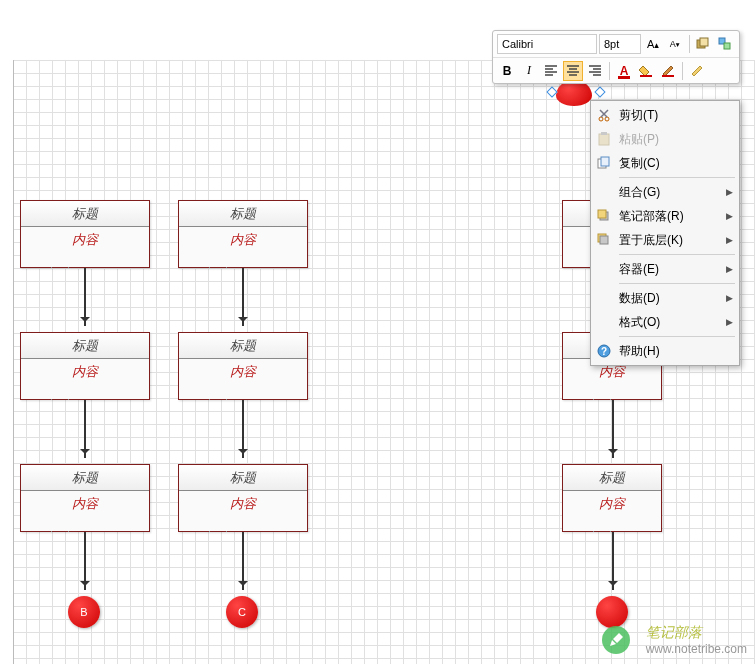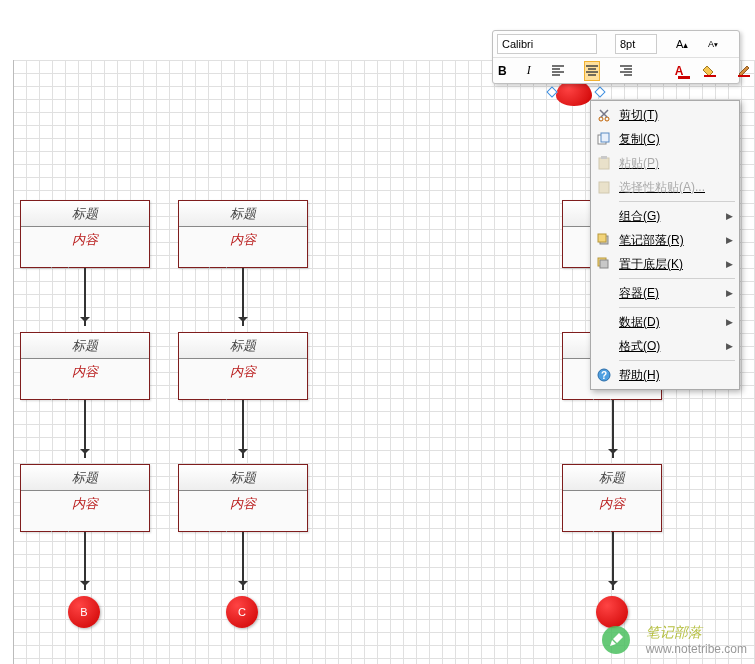--- a/index.html
+++ b/index.html
@@ -3,29 +3,29 @@
 <meta charset="utf-8">
 <style>
 * { margin: 0; padding: 0; box-sizing: border-box; }
 body { font-family: "Microsoft YaHei", Tahoma, Arial, sans-serif; font-size: 12px; width: 755px; height: 664px; overflow: hidden; position: relative; }
 .canvas { position: absolute; top: 60px; left: 0; width: 755px; height: 604px; background: #fff; }
 .grid { position: absolute; top: 0; left: 0; width: 100%; height: 100%;
   background-image: linear-gradient(to right, #e0e0e0 1px, transparent 1px), linear-gradient(to bottom, #e0e0e0 1px, transparent 1px);
   background-size: 13px 13px;
 }
 .toolbar { position: absolute; top: 30px; left: 492px; width: 248px; background: #fdfdfd; border: 1px solid #bfbfbf; box-shadow: 2px 2px 4px rgba(0,0,0,0.2); z-index: 10; border-radius: 3px; }
-.toolbar-row { display: flex; align-items: center; height: 26px; padding: 0 4px; gap: 18px; }
+.toolbar-row { display: flex; align-items: center; height: 26px; padding: 0 4px; gap: 2px; }
 .toolbar-row + .toolbar-row { border-top: 1px solid #e0e0e0; }
 .font-input, .size-input { border: 1px solid #ccc; height: 20px; font-size: 11px; padding: 0 4px; background: #fff; }
 .font-input { width: 100px; }
 .size-input { width: 42px; }
 .tbtn { width: 20px; height: 20px; display: inline-flex; align-items: center; justify-content: center; cursor: pointer; border: 1px solid transparent; }
 .tbtn.selected { border: 1px solid #f0b030; background: #ffe09c; }
 .sep { width: 1px; height: 18px; background: #ccc; margin: 0 2px; }
-.menu { position: absolute; top: 100px; left: 590px; width: 150px; background: #f6f6f6; border: 1px solid #aaa; box-shadow: 2px 2px 6px rgba(0,0,0,0.3); z-index: 20; padding: 2px 0; text-decoration: underline; }
+.menu { position: absolute; top: 100px; left: 590px; width: 150px; background: #f6f6f6; border: 1px solid #aaa; box-shadow: 2px 2px 6px rgba(0,0,0,0.3); z-index: 20; padding: 2px 0; }
 .menu-item { display: flex; align-items: center; height: 24px; padding: 0 18px 0 28px; position: relative; cursor: default; }
 .menu-item.disabled { color: #aaa; }
 .menu-item.highlighted { background: linear-gradient(#ffe9a8, #ffd76a); border: 1px solid #e9b028; margin: 0 2px; padding-left: 26px; border-radius: 2px; }
 .menu-item .arrow { position: absolute; right: 6px; font-size: 9px; color: #555; }
 .menu-sep { height: 1px; background: #d0d0d0; margin: 2px 4px 2px 28px; }
 .menu-icon { position: absolute; left: 5px; width: 16px; height: 16px; display: flex; align-items: center; justify-content: center; }
 .shape { position: absolute; width: 130px; background: #fafafa; border: 1px solid #7f1d1d; box-shadow: 1px 1px 2px rgba(0,0,0,0.15); font-style: italic; }
 .shape-title { height: 26px; line-height: 26px; text-align: center; border-bottom: 1px solid #888; background: linear-gradient(#fff, #eee); font-size: 13px; color: #444; }
 .shape-body { height: 40px; line-height: 26px; text-align: center; font-size: 13px; color: #b91c1c; position: relative; overflow: hidden; }
 .shape::after { content: ""; position: absolute; bottom: -1px; left: 0; width: 130px; height: 10px;
@@ -186,45 +186,37 @@
   <div class="menu-item">
     <span class="menu-icon">
         <svg width="14" height="14">
           <circle cx="4" cy="11" r="2" fill="none" stroke="#c06000"></circle>
           <circle cx="10" cy="11" r="2" fill="none" stroke="#c06000"></circle>
           <path d="M3 2 L10 9 M11 2 L4 9" stroke="#778" stroke-width="1.5"></path>
         </svg>
       </span>
     <span>剪切(T)</span>
   </div>
-  <div class="menu-item">
-    <span class="menu-icon">
-        <svg width="14" height="14">
-          <rect x="1" y="3" width="8" height="9" fill="#fff" stroke="#888"></rect>
-          <rect x="4" y="1" width="8" height="9" fill="#e8f0fb" stroke="#5a8bc4"></rect>
-        </svg>
-      </span>
-    <span>复制(C)</span>
-  </div>
   <div class="menu-item disabled">
     <span class="menu-icon">
         <svg width="14" height="14" opacity="0.4">
           <rect x="2" y="2" width="10" height="11" fill="#d8c38a" stroke="#9a864a"></rect>
           <rect x="4" y="0" width="6" height="3" fill="#888"></rect>
         </svg>
       </span>
     <span>粘贴(P)</span>
   </div>
-  <div class="menu-item disabled">
-    <span class="menu-icon">
-        <svg width="14" height="14" opacity="0.4">
-          <rect x="2" y="2" width="10" height="11" fill="#d8c38a" stroke="#9a864a"></rect>
-        </svg>
-      </span>
-    <span>选择性粘贴(A)...</span>
+  <div class="menu-item">
+    <span class="menu-icon">
+        <svg width="14" height="14">
+          <rect x="1" y="3" width="8" height="9" fill="#fff" stroke="#888"></rect>
+          <rect x="4" y="1" width="8" height="9" fill="#e8f0fb" stroke="#5a8bc4"></rect>
+        </svg>
+      </span>
+    <span>复制(C)</span>
   </div>
   <div class="menu-sep"></div>
   <div class="menu-item">
     <span>组合(G)</span>
     <span class="arrow">▶</span>
   </div>
   <div class="menu-item">
     <span class="menu-icon">
         <svg width="14" height="14">
           <rect x="3" y="3" width="8" height="8" fill="#c8c8c8" stroke="#888"></rect>

